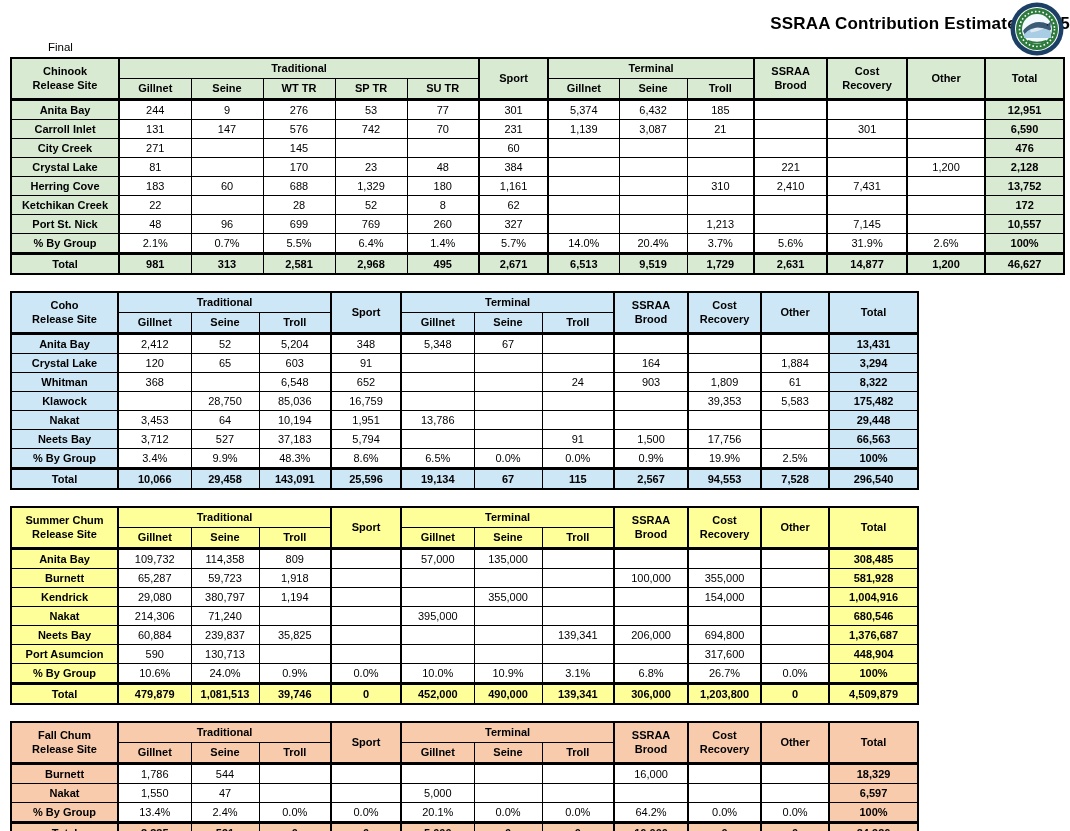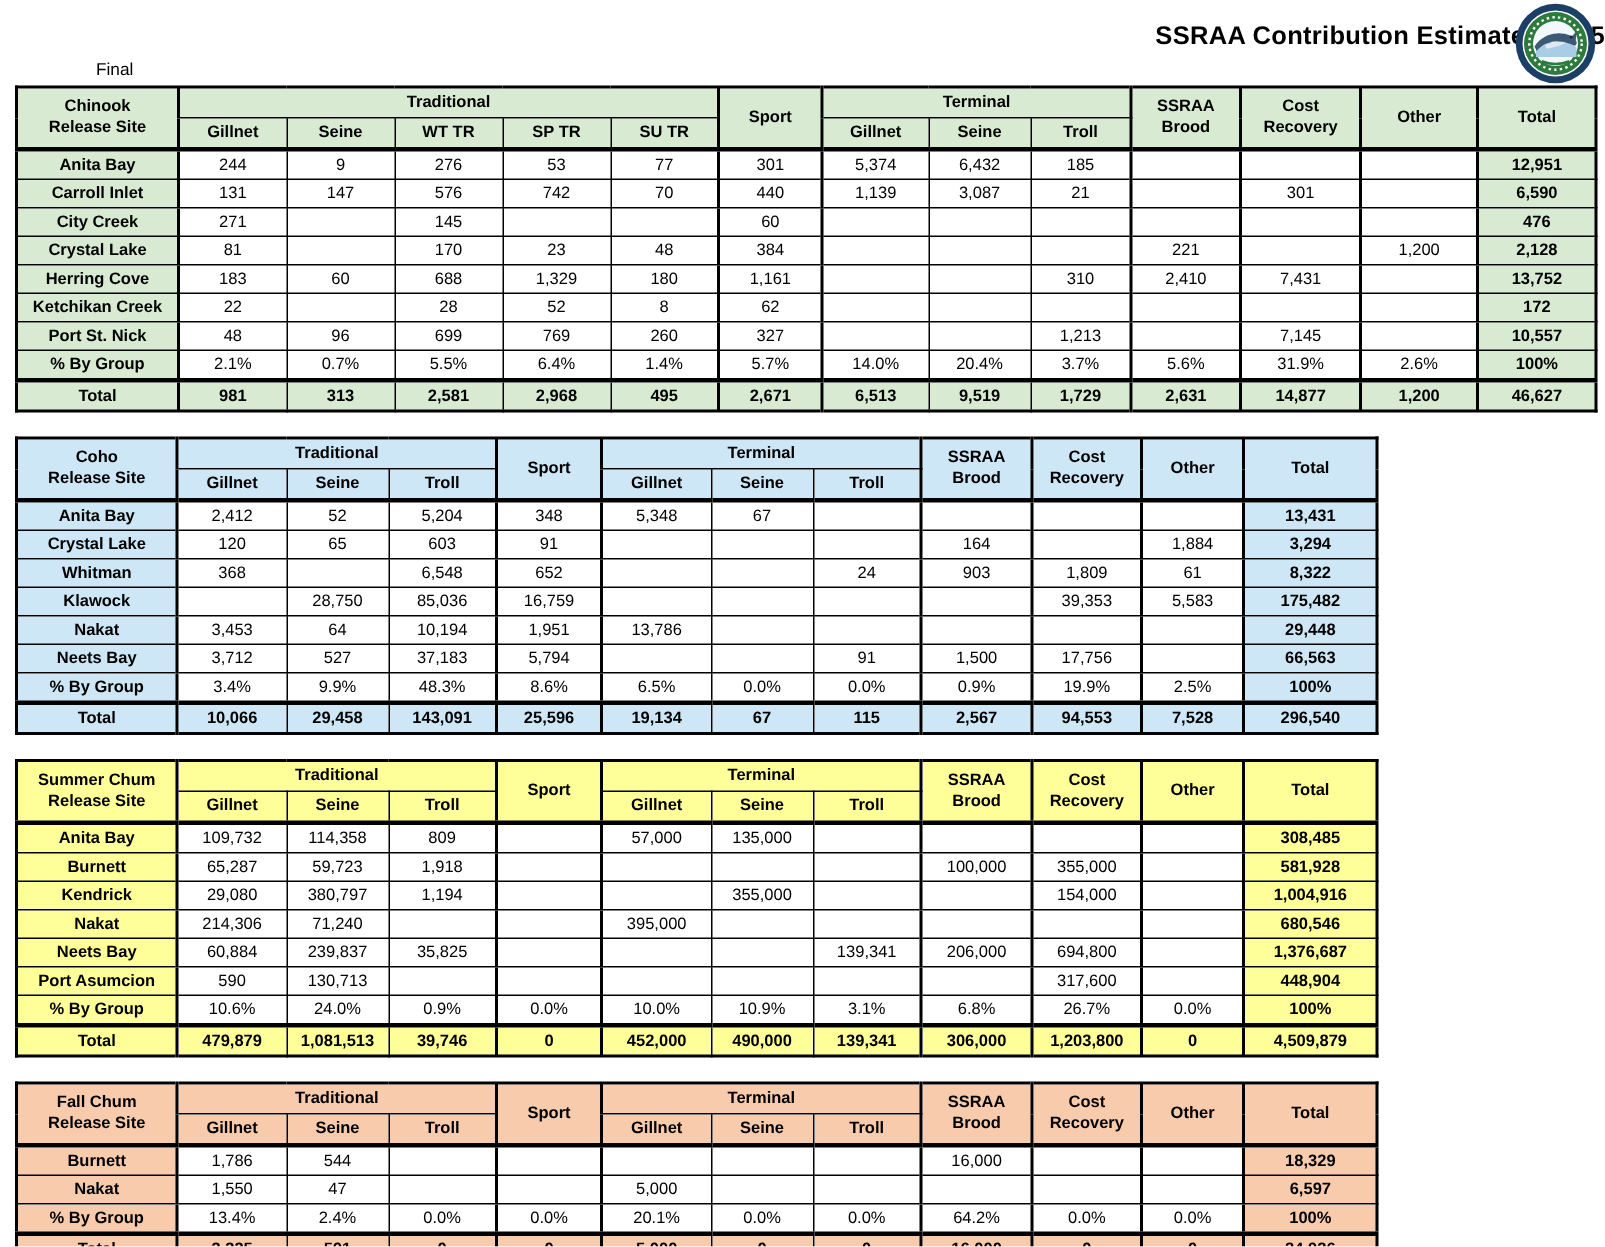--- a/index.html
+++ b/index.html
@@ -1,20 +1,20 @@
 <!DOCTYPE html>
 <html><head>
 <meta charset="utf-8">
 <style>
   html, body { margin:0; padding:0; background:#ffffff; }
   body { font-family:"Liberation Sans","DejaVu Sans",sans-serif; }
   .page { position:relative; width:1070px; height:831px; background:#fff; overflow:hidden; }
   .title { position:absolute; top:14px; left:0; width:100%; text-align:right;
            font-size:17px; font-weight:bold; color:#000; letter-spacing:0.2px; }
-  .final { position:absolute; top:41px; left:48px; font-size:11.5px; color:#000;margin-left:16px; }
+  .final { position:absolute; top:41px; left:48px; font-size:11.5px; color:#000; }
   .logo  { position:absolute; top:2px; left:1010px; width:54px; height:54px; }
   .tables { position:absolute; top:57px; left:10px; }
   table.grid { border-collapse:collapse; table-layout:fixed; border:2px solid #000;
                margin:0 0 16px 0; background:#fff; }
   .grid th, .grid td { border:1px solid #000; text-align:center; vertical-align:middle;
                padding:0 2px; font-size:11px; height:18px; white-space:nowrap;
                overflow:hidden; color:#000; }
   .grid th { background:var(--shade); font-weight:bold; height:19px; line-height:1.25; }
   .grid td.site   { background:var(--shade); font-weight:bold; }
   .grid td.v      { background:#fff; font-weight:normal; }
@@ -109,21 +109,21 @@
             <td class="v bl2"></td>
             <td class="totcol bl2">12,951</td>
           </tr>
           <tr>
             <td class="site">Carroll Inlet</td>
             <td class="v bl2">131</td>
             <td class="v">147</td>
             <td class="v">576</td>
             <td class="v">742</td>
             <td class="v">70</td>
-            <td class="v bl2">440</td>
+            <td class="v bl2">231</td>
             <td class="v bl2">1,139</td>
             <td class="v">3,087</td>
             <td class="v">21</td>
             <td class="v bl2"></td>
             <td class="v bl2">301</td>
             <td class="v bl2"></td>
             <td class="totcol bl2">6,590</td>
           </tr>
           <tr>
             <td class="site">City Creek</td>

